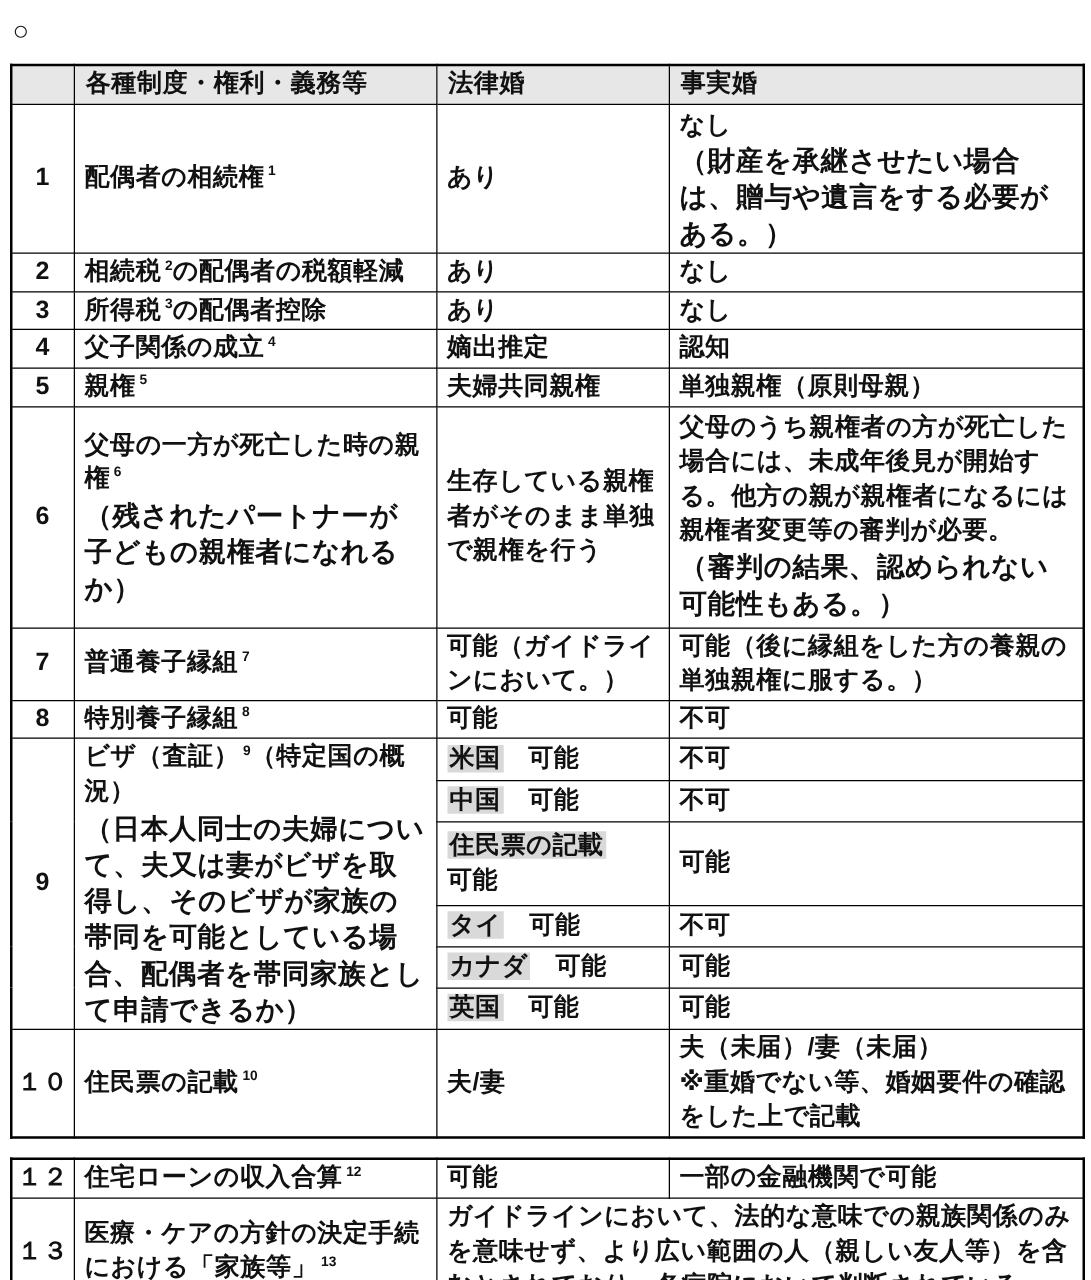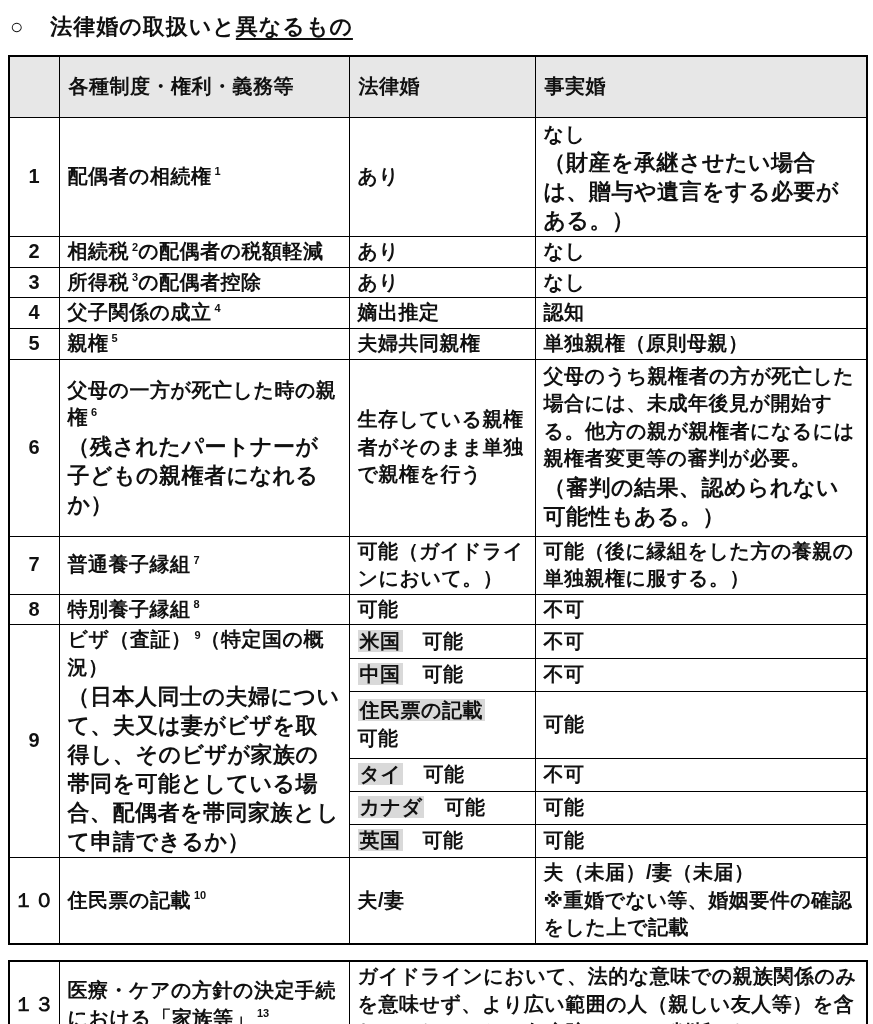--- a/index.html
+++ b/index.html
@@ -38,21 +38,21 @@
   table.cmp col.c-leg  { width: 186px; }
   table.cmp col.c-def  { width: 332px; }
 
   th, td {
     border: 1.6px solid var(--border);
     padding: 1px 8px;
     font-size: 20px; font-weight: 600; letter-spacing: 0.5px;
     line-height: 1.38; vertical-align: middle;
     overflow: hidden; text-align: left;
   }
-  th { background: var(--header-bg); font-weight: 700; height: 28px; padding: 16px 9px; }
+  th { background: var(--header-bg); font-weight: 700; height: 28px; padding: 1px 9px; }
 
   td.num { text-align: center; padding: 1px 2px; }
   .note { font-size: 22px; font-weight: 600; line-height: 1.32; }
   .note:empty, sup:empty, .after:empty { display: none; }
   sup { font-size: 11px; font-weight: 600; margin-left: 3px; letter-spacing: 0; }
   .preline { white-space: pre-line; }
   td.top { vertical-align: top; padding-top: 3px; }
 
   .hl { background: var(--highlight-bg); padding: 0 2px; }
   .visa-val { margin-left: 20px; }
@@ -61,21 +61,20 @@
 
   .tbl2 { margin-top: 15px; }
 </style>
 </head>
 <body>
 
 <div class="page">
 
   <div class="doc-title">
     <span class="bullet">○</span>
-    <span><span>法律婚の取扱いと</span><span class="u">異なるもの</span></span>
   </div>
 
   <table class="cmp">
     <colgroup>
         <col class="c-num">
         <col class="c-desc">
         <col class="c-leg">
         <col class="c-def">
       </colgroup>
 
@@ -195,20 +194,26 @@
   <table class="cmp tbl2">
     <colgroup>
         <col class="c-num">
         <col class="c-desc">
         <col class="c-leg">
         <col class="c-def">
       </colgroup>
 
     <tbody>
 
+    <tr style="height:26px;">
+      <td class="num">１２</td>
+      <td><span>住宅ローンの収入合算</span><sup>12</sup></td>
+      <td>可能</td>
+      <td>一部の金融機関で可能</td>
+    </tr>
 
     <tr style="height:75px;">
       <td class="num">１３</td>
       <td><span>医療・ケアの方針の決定手続における「家族等」</span><sup>13</sup></td>
       <td colspan="2">ガイドラインにおいて、法的な意味での親族関係のみを意味せず、より広い範囲の人（親しい友人等）を含むとされており、各病院において判断されている。</td>
     </tr>
   </tbody>
     </table>
 
 </div>

